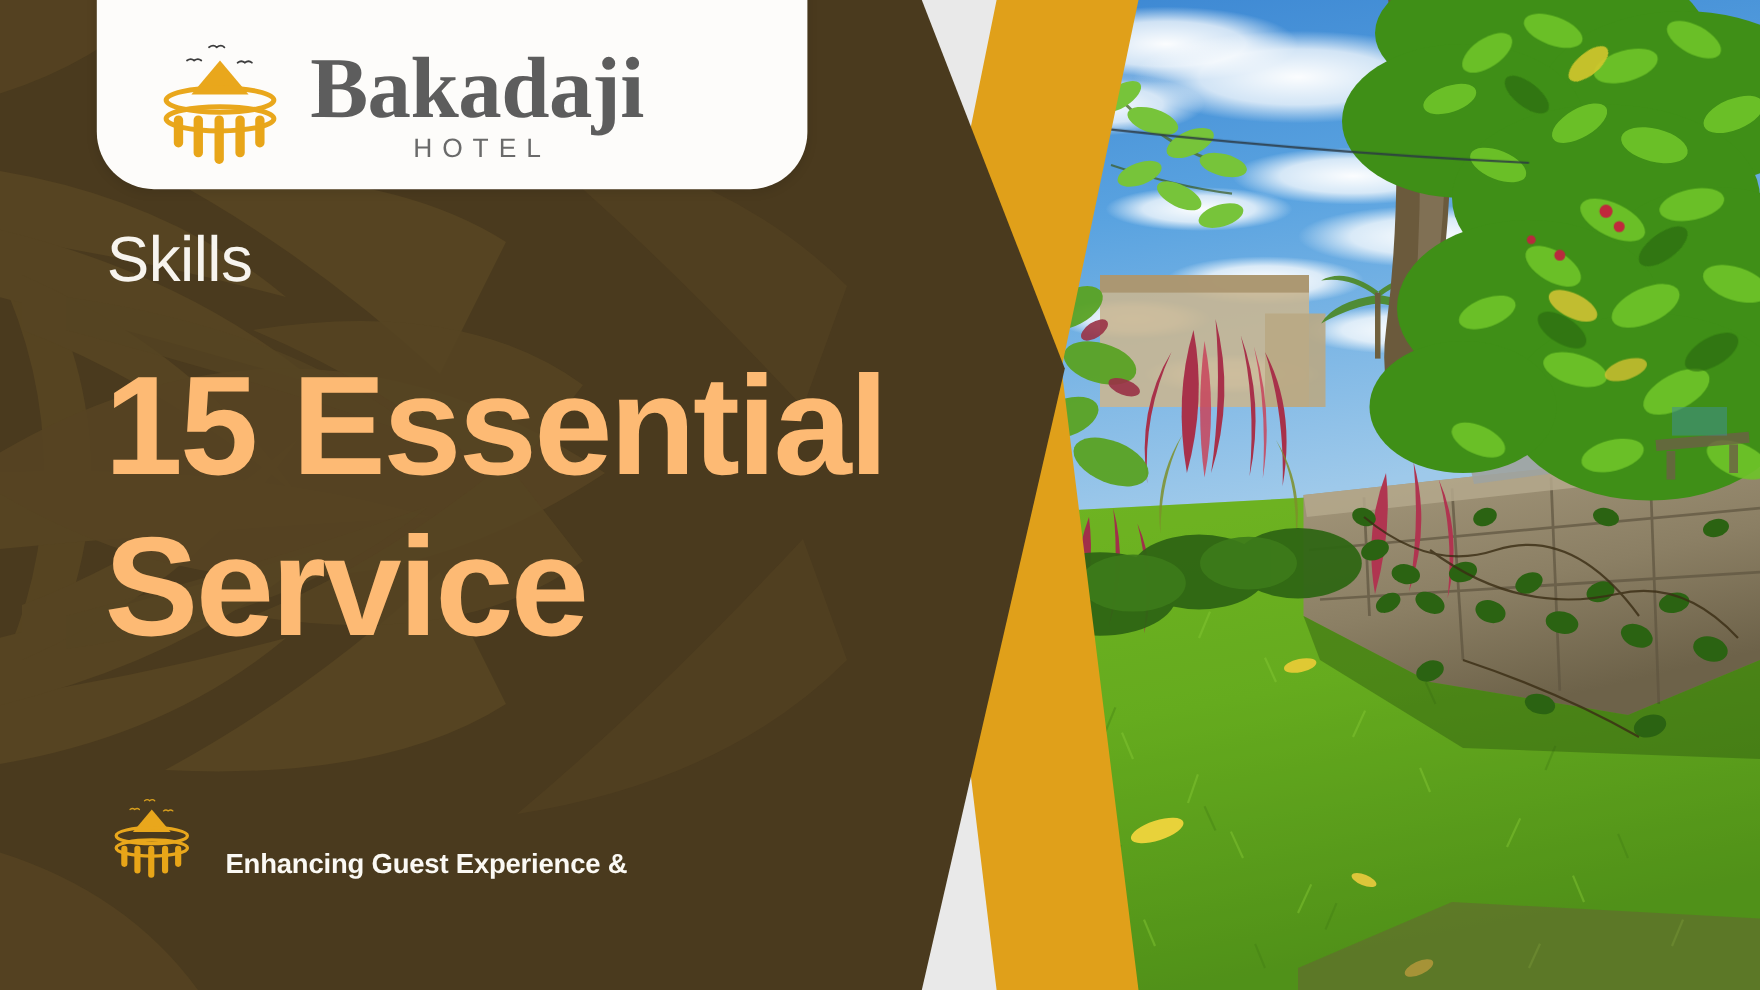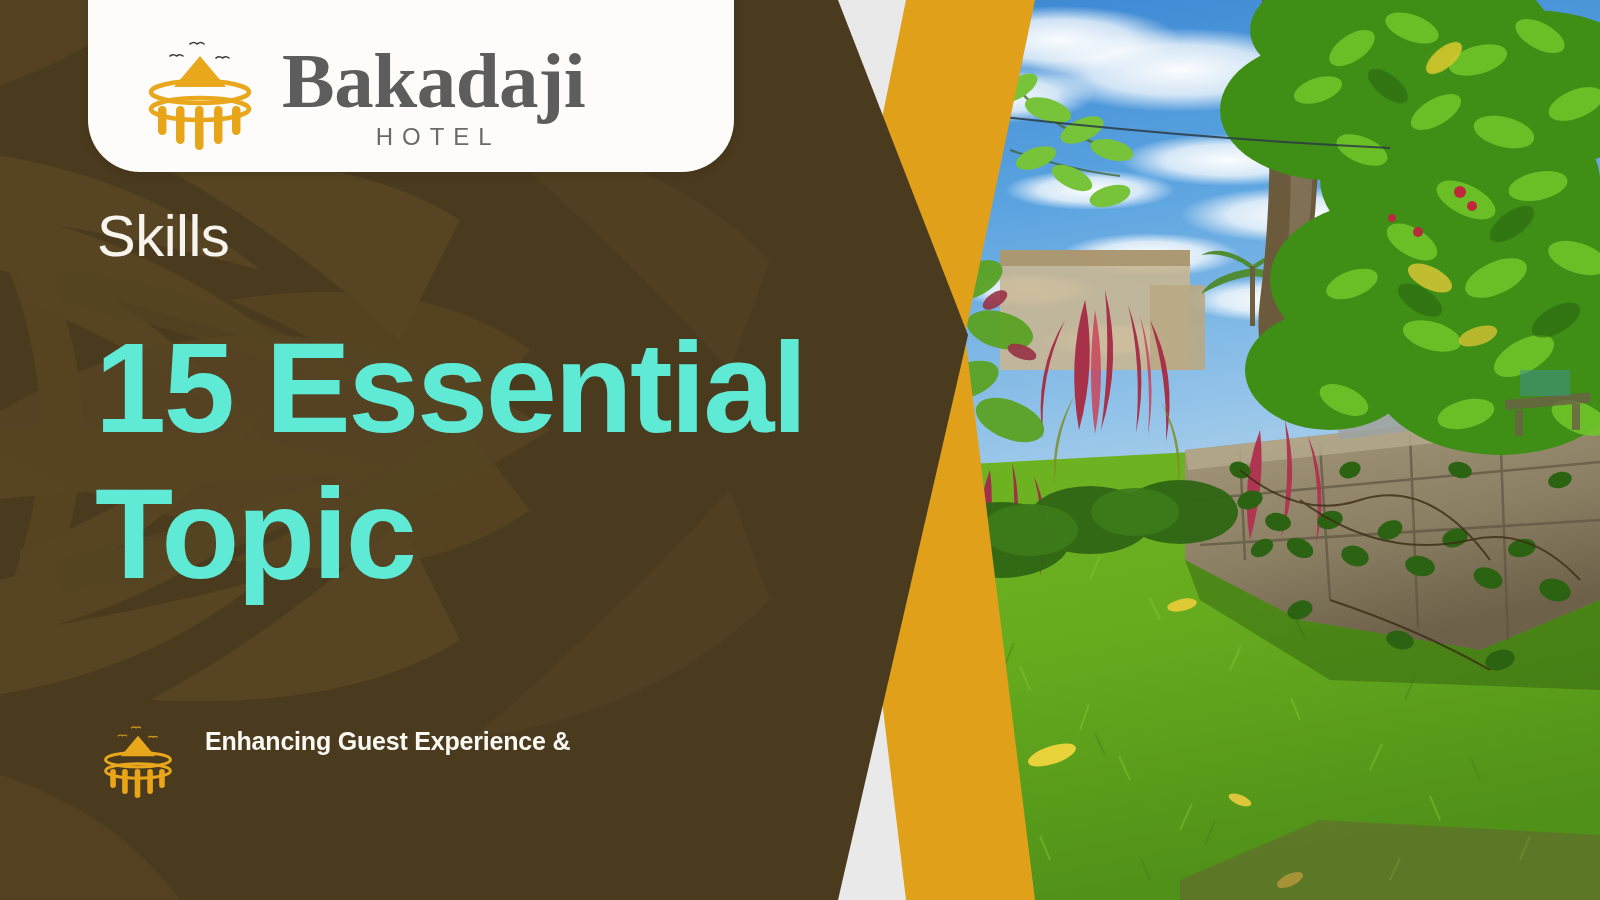--- a/index.html
+++ b/index.html
@@ -97,31 +97,31 @@
     letter-spacing:-0.5px;
   }
 
   
   .title {
     position:absolute;
     left:95px; top:315px;
     width:760px;
     font-size:128px;
     font-weight:bold;
-    color:#5eead4;
+    color:#fdba74;
     line-height:1.14;
     letter-spacing:-2.5px;
   }
 
   
   .footer {
     position:absolute;
     left:97px; top:722px;
     display:flex;
-    align-items:flex-start;
+    align-items:flex-end;
     gap:26px;
   }
   .footer-text {
     font-size:25px;
     font-weight:bold;
     color:#fbf9f4;
     line-height:1.52;
     letter-spacing:-0.2px;
     max-width:470px;
   }
@@ -487,21 +487,21 @@
           <span class="brand-name">Bakadaji</span>
           <span class="brand-sub">HOTEL</span>
         </span>
       </div>
     </div>
 
     <div class="eyebrow">Skills</div>
 
     <div class="title">
       <div>15 Essential</div>
-      <div>Topic</div>
+      <div>Service</div>
     </div>
 
     <div class="footer">
       <span>
         <svg width="82" height="78" viewBox="0 0 124 116" aria-hidden="true">
           <g stroke="#d79e1d" stroke-width="1.8" fill="none" stroke-linecap="round">
             <path d="M52 8 q4 -3 7 0 M59 8 q4 -3 7 0"></path>
             <path d="M32 20 q3.5 -2.6 6.5 0 M38.5 20 q3.5 -2.6 6.5 0"></path>
             <path d="M78 22 q3.5 -2.6 6.5 0 M84.5 22 q3.5 -2.6 6.5 0"></path>
           </g>

